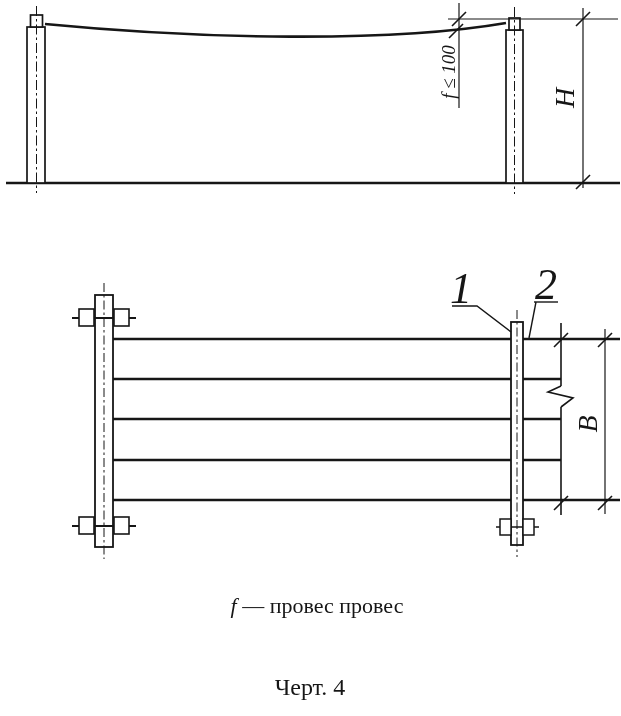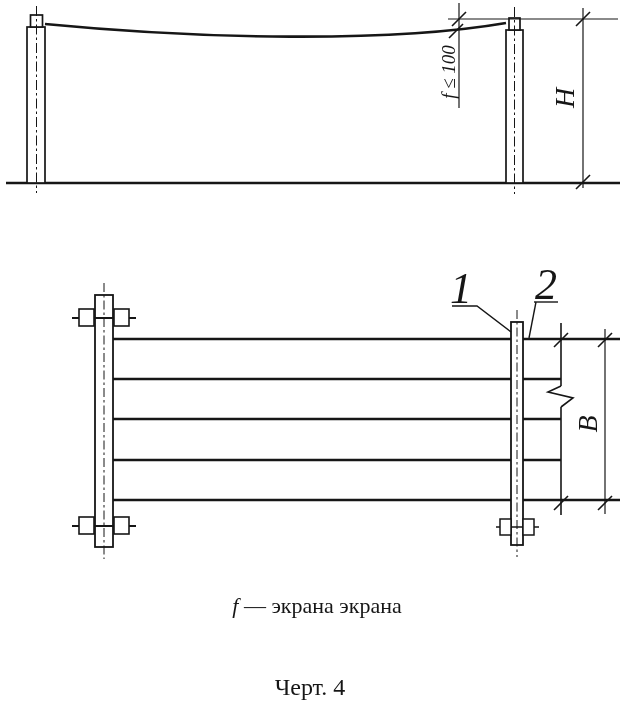--- a/index.html
+++ b/index.html
@@ -120,18 +120,18 @@
       <polyline points="452,306 477,306 511,332" stroke-width="1.4"></polyline>
       <text x="461" y="303" text-anchor="middle" font-size="44" stroke="none">1</text>
 
       <line x1="534" y1="302" x2="558" y2="302" stroke-width="1.4"></line>
       <line x1="536" y1="302" x2="529" y2="338" stroke-width="1.4"></line>
       <text x="546" y="299" text-anchor="middle" font-size="44" stroke="none">2</text>
     </g>
   </svg>
 
   <div class="legend">
-    <div><span class="num">f</span><span> — экрана экрана</span></div>
+    <div><span class="num">f</span><span> — провес провес</span></div>
   </div>
 
   <div class="fig-caption">Черт. 4</div>
 
 </div>
 
 </body></html>

